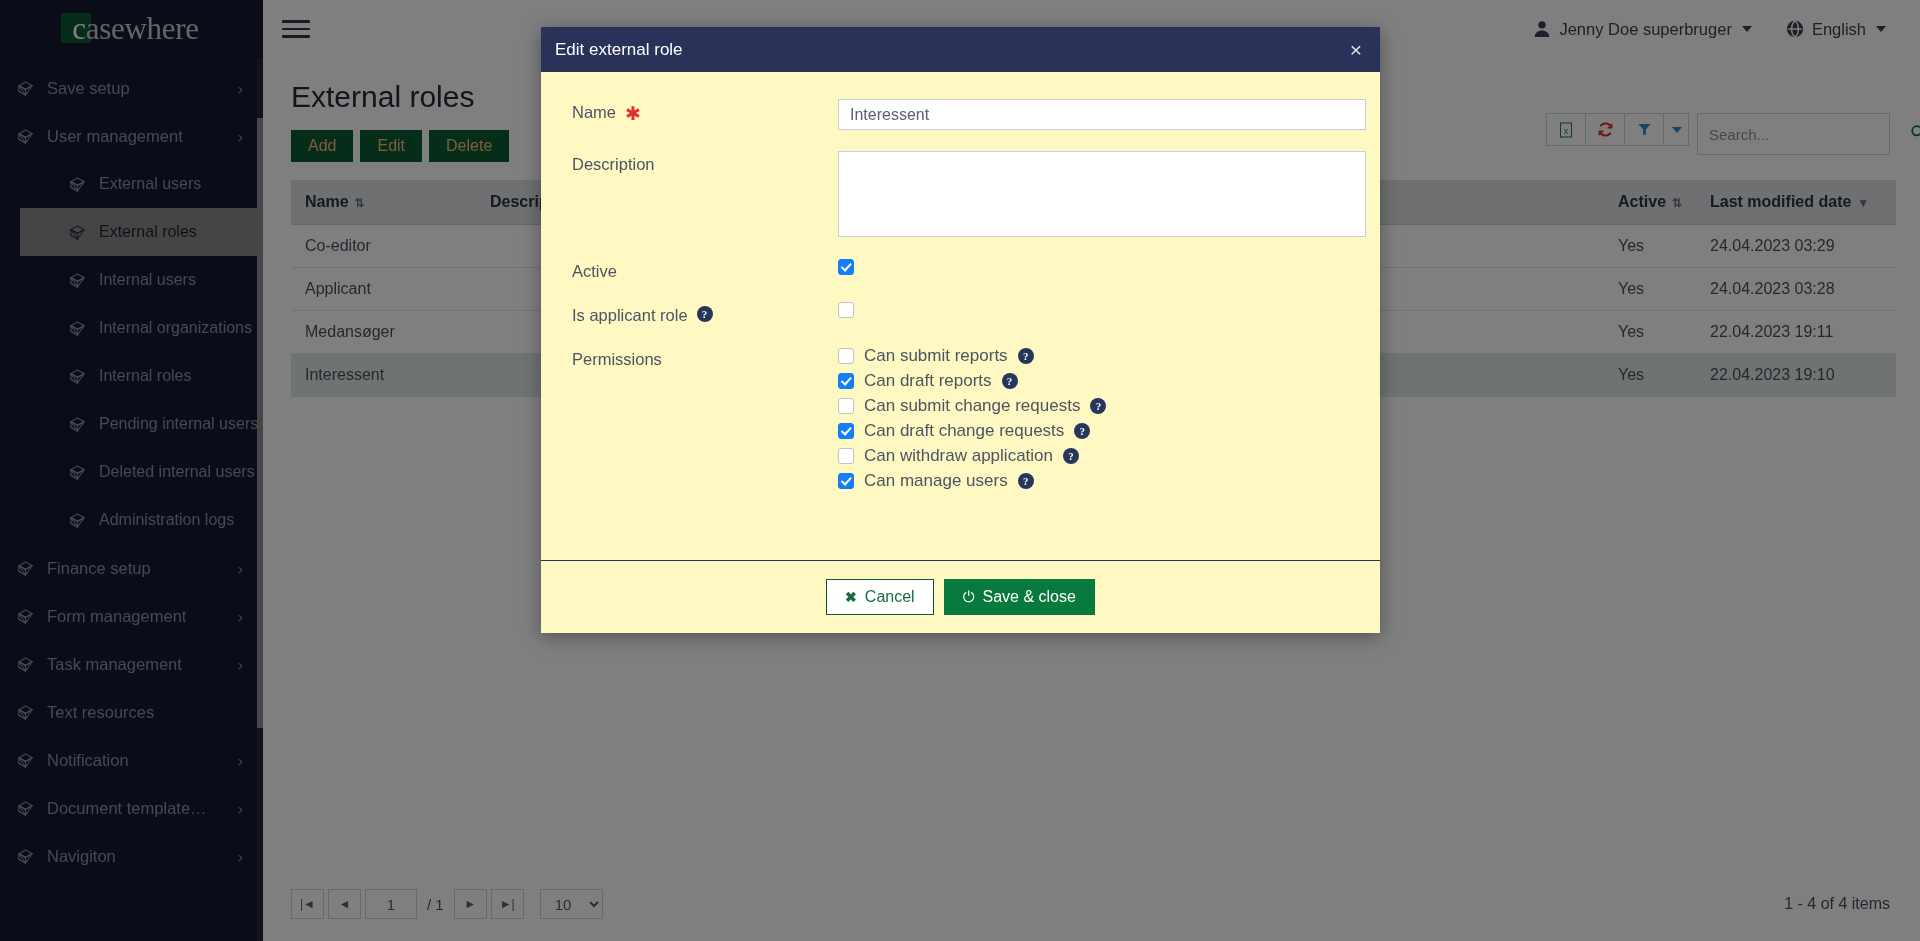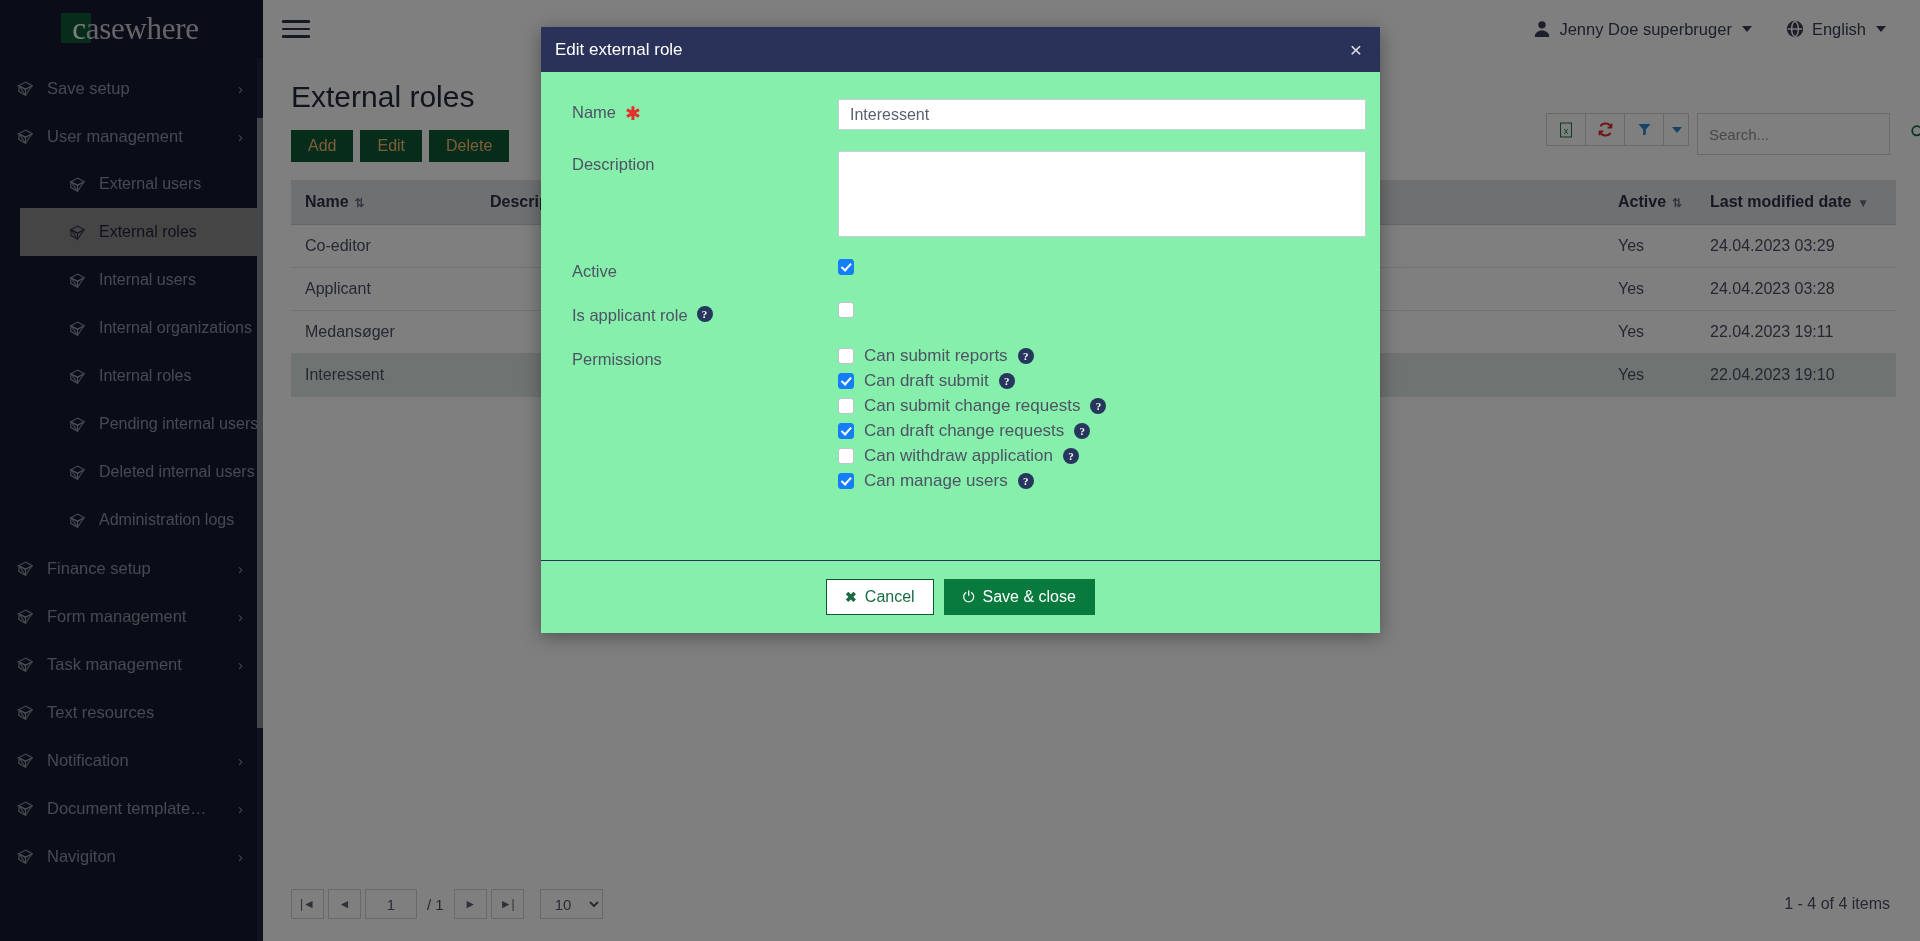--- a/index.html
+++ b/index.html
@@ -188,21 +188,21 @@
   }
 
   
   .overlay {
     position: absolute; left: 0; top: 0; width: 1920px; height: 941px;
     background: rgba(0,0,0,0.5); z-index: 50;
   }
   .modal {
     position: absolute; left: 541px; top: 27px;
     width: 839px;
-    background: #86efac;
+    background: #fef9c3;
     box-shadow: 0 4px 18px rgba(0,0,0,0.35);
     z-index: 60;
   }
   .modal-header {
     background: #2b3259; height: 45px;
     display: flex; align-items: center; padding: 0 14px;
   }
   .modal-title { color: #ffffff; font-size: 17px; flex: 1; }
   .modal-close {
     color: #dfe1ea; font-size: 21px; line-height: 1; cursor: pointer;
@@ -651,21 +651,21 @@
         </div>
         <div class="fctl">
           <div class="perm-list" id="perm-list">
               <div class="perm-row">
                 <span class="cb"></span>
                 <span class="perm-label">Can submit reports</span>
                 <span class="help-ico">?</span>
               </div>
               <div class="perm-row">
                 <span class="cb on"></span>
-                <span class="perm-label">Can draft submit</span>
+                <span class="perm-label">Can draft reports</span>
                 <span class="help-ico">?</span>
               </div>
               <div class="perm-row">
                 <span class="cb"></span>
                 <span class="perm-label">Can submit change requests</span>
                 <span class="help-ico">?</span>
               </div>
               <div class="perm-row">
                 <span class="cb on"></span>
                 <span class="perm-label">Can draft change requests</span>

